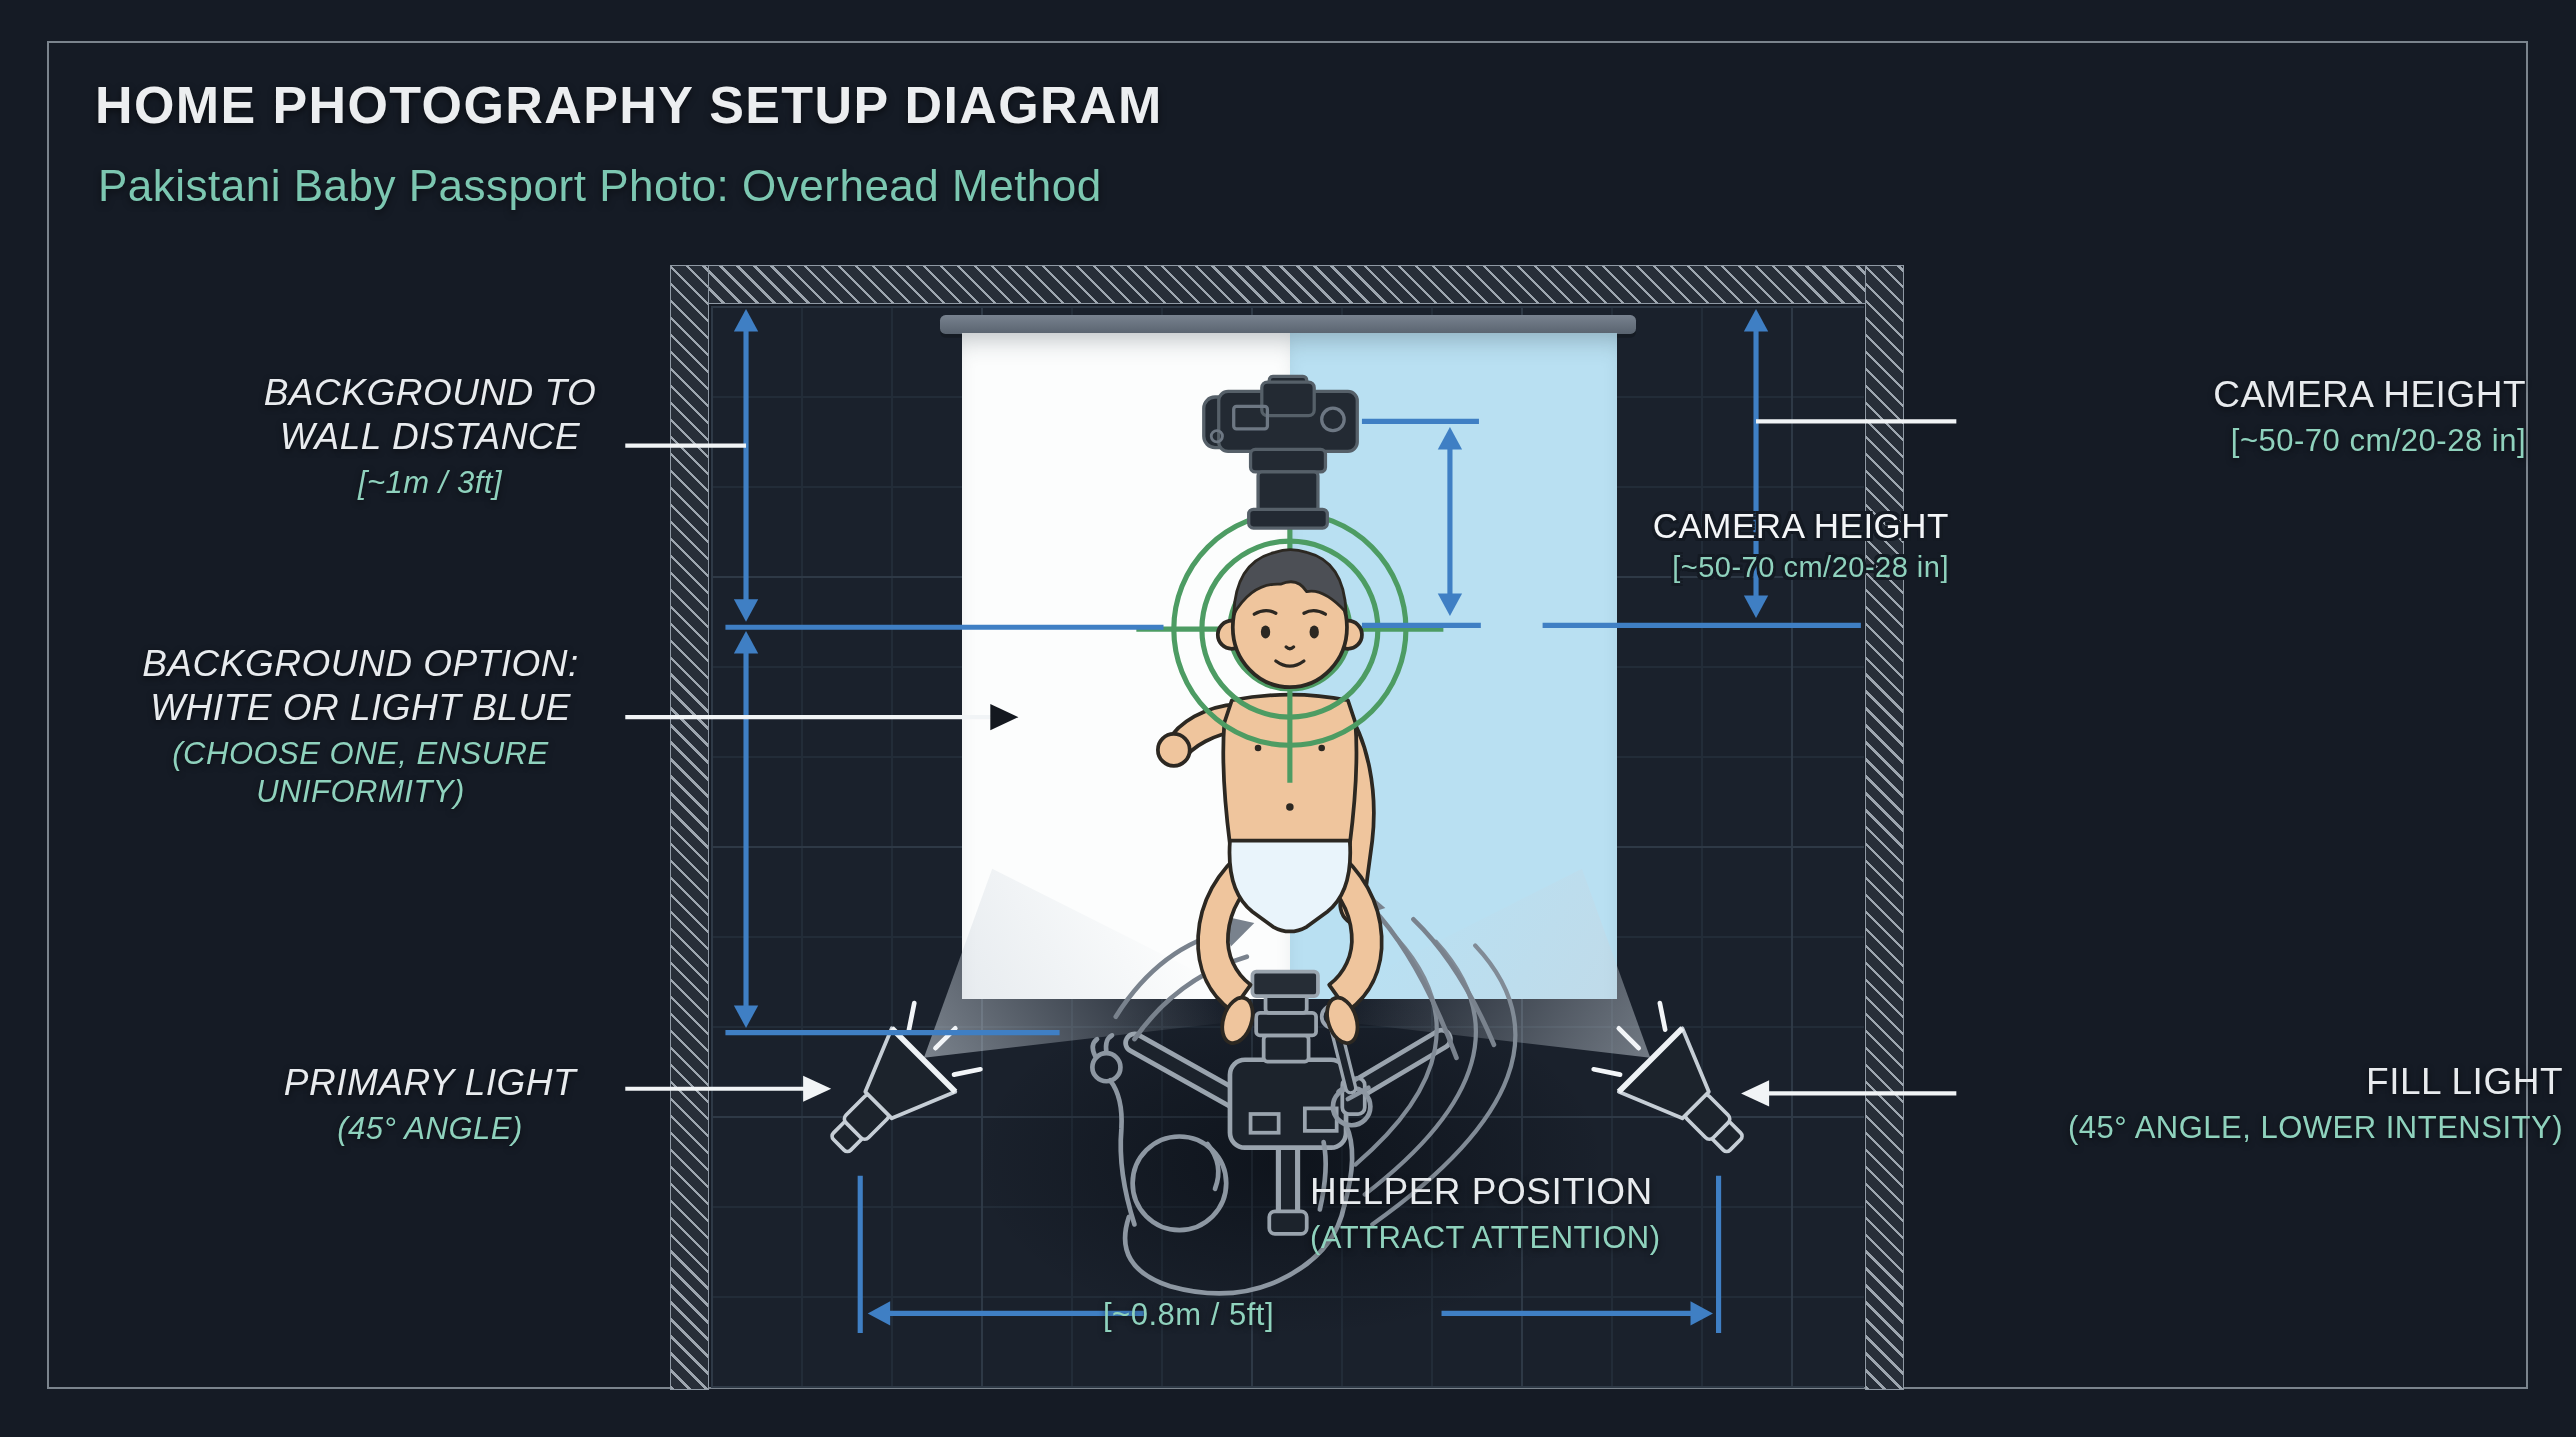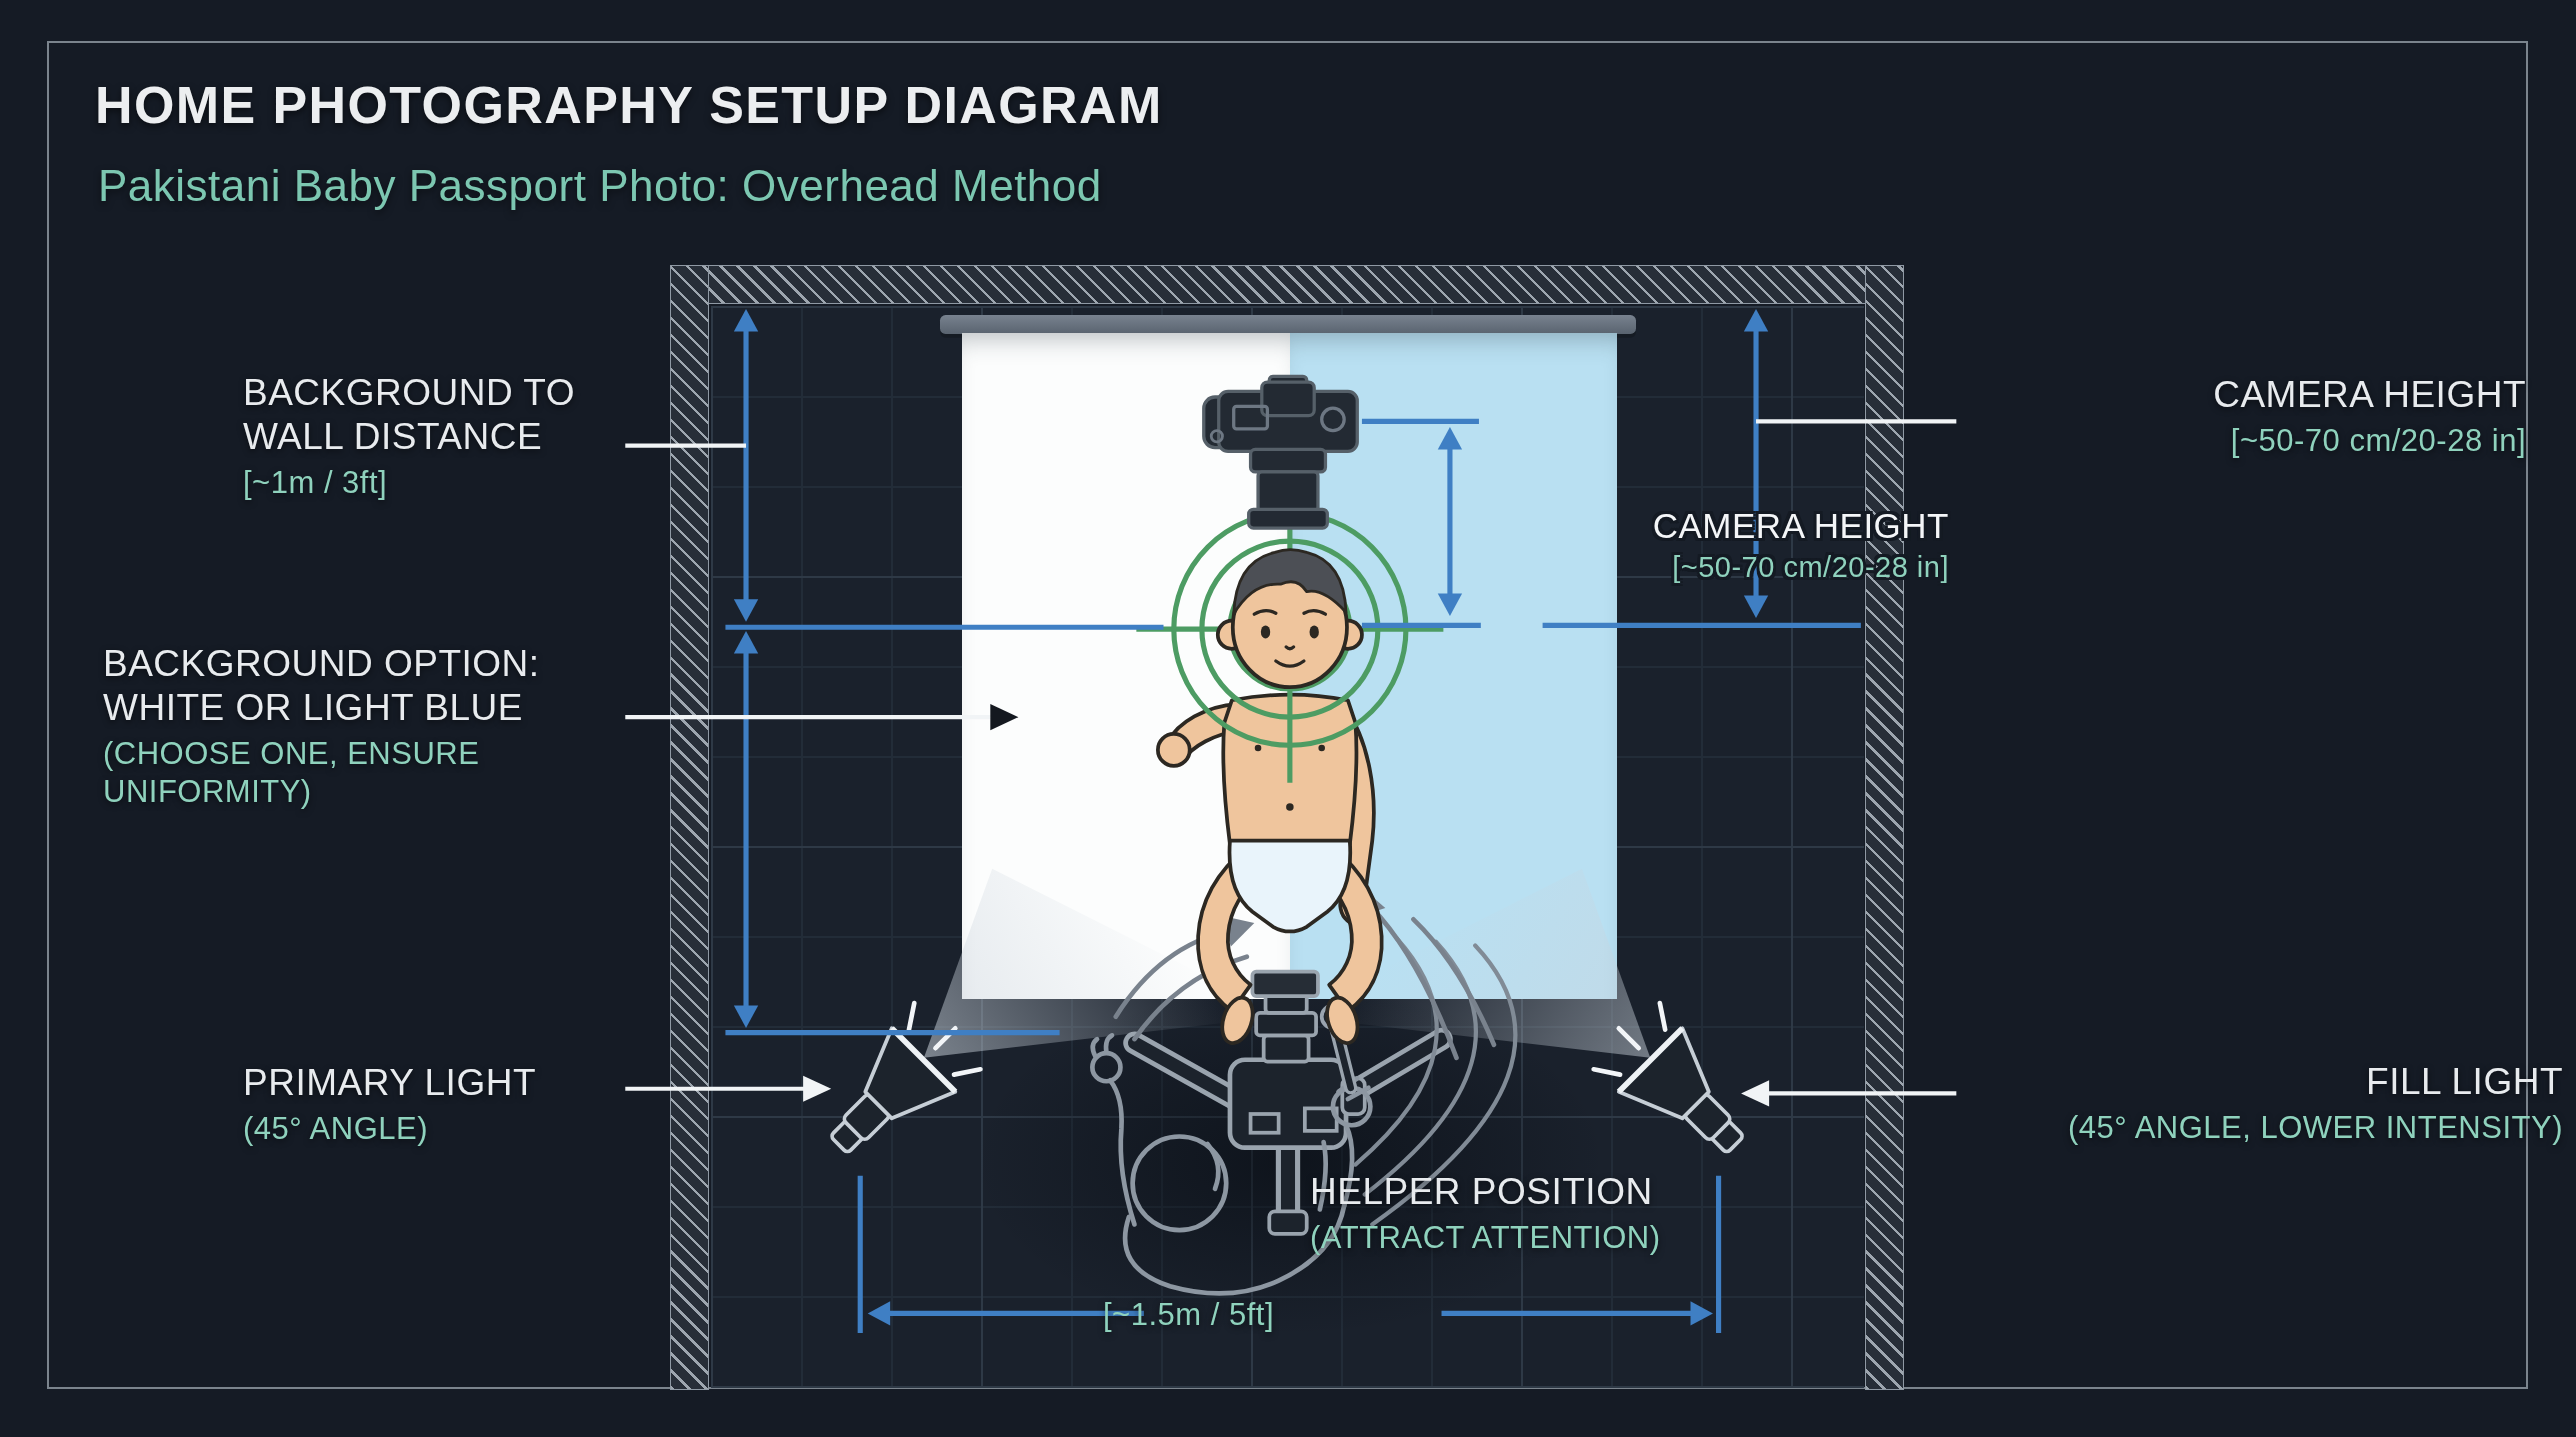--- a/index.html
+++ b/index.html
@@ -32,21 +32,21 @@
        background:linear-gradient(#78828f,#59636f);box-shadow:0 3.7px 0 rgba(20,26,34,.8);}
   #sheet-white{left:962px;top:333px;width:328px;height:666px;background:#fcfdfd;
        box-shadow:inset 0 19px 24px -13px rgba(40,52,64,.30);}
   #sheet-blue{left:1290px;top:333px;width:327px;height:666px;background:#b9e0f2;
        box-shadow:inset 0 19px 24px -13px rgba(40,52,64,.30);}
   #art{left:0;top:0;width:2576px;height:1438px;}
   
   .lbl{position:absolute;color:#e8ebee;font-size:37px;line-height:1.2;font-weight:400;
        letter-spacing:0.5px;text-shadow:0 1.9px 6.6px rgba(0,0,0,.55);}
   .lbl .note{color:#8fd2bd;font-size:31px;margin-top:4.7px;}
-  .ra{text-align:left;} .la{text-align:right;} .ca{text-align:left;}
+  .ra{text-align:center;font-style:italic;} .la{text-align:right;} .ca{text-align:left;}
   #lbl-bg-wall{left:243px;top:371px;width:374px;}
   #lbl-bg-option{left:103px;top:642px;width:515px;}
   #lbl-primary{left:243px;top:1061px;width:374px;}
   #lbl-camera-height{left:1964px;top:373px;width:562px;}
   #lbl-fill{left:1964px;top:1060px;width:599px;}
   #lbl-helper{left:1310px;top:1170px;width:412px;}
   #lbl-spacing{left:1103px;top:1291px;width:374px;}
   #lbl-ch-inner{left:1462px;top:505px;width:487px;}
   #lbl-ch-inner .big{font-size:35px;color:#f4f6f8;
      text-shadow:-2.8px -2.8px 0 #141a23,2.8px -2.8px 0 #141a23,-2.8px 2.8px 0 #141a23,2.8px 2.8px 0 #141a23,0 -2.8px 0 #141a23,0 2.8px 0 #141a23,-2.8px 0 0 #141a23,2.8px 0 0 #141a23;}
@@ -287,21 +287,21 @@
     <div>FILL LIGHT</div>
     <div class="note">(45° ANGLE, LOWER INTENSITY)</div>
   </div>
 
   <div class="lbl ca" id="lbl-helper">
     <div>HELPER POSITION</div>
     <div class="note">(ATTRACT ATTENTION)</div>
   </div>
 
   <div class="lbl ca" id="lbl-spacing">
-    <div class="note">[~1.5m / 5ft]</div>
+    <div class="note">[~0.8m / 5ft]</div>
   </div>
 
   <div class="lbl la" id="lbl-ch-inner">
     <div class="big">CAMERA HEIGHT</div>
     <div class="note">[~50-70 cm/20-28 in]</div>
   </div>
 
 </div>
 
 

